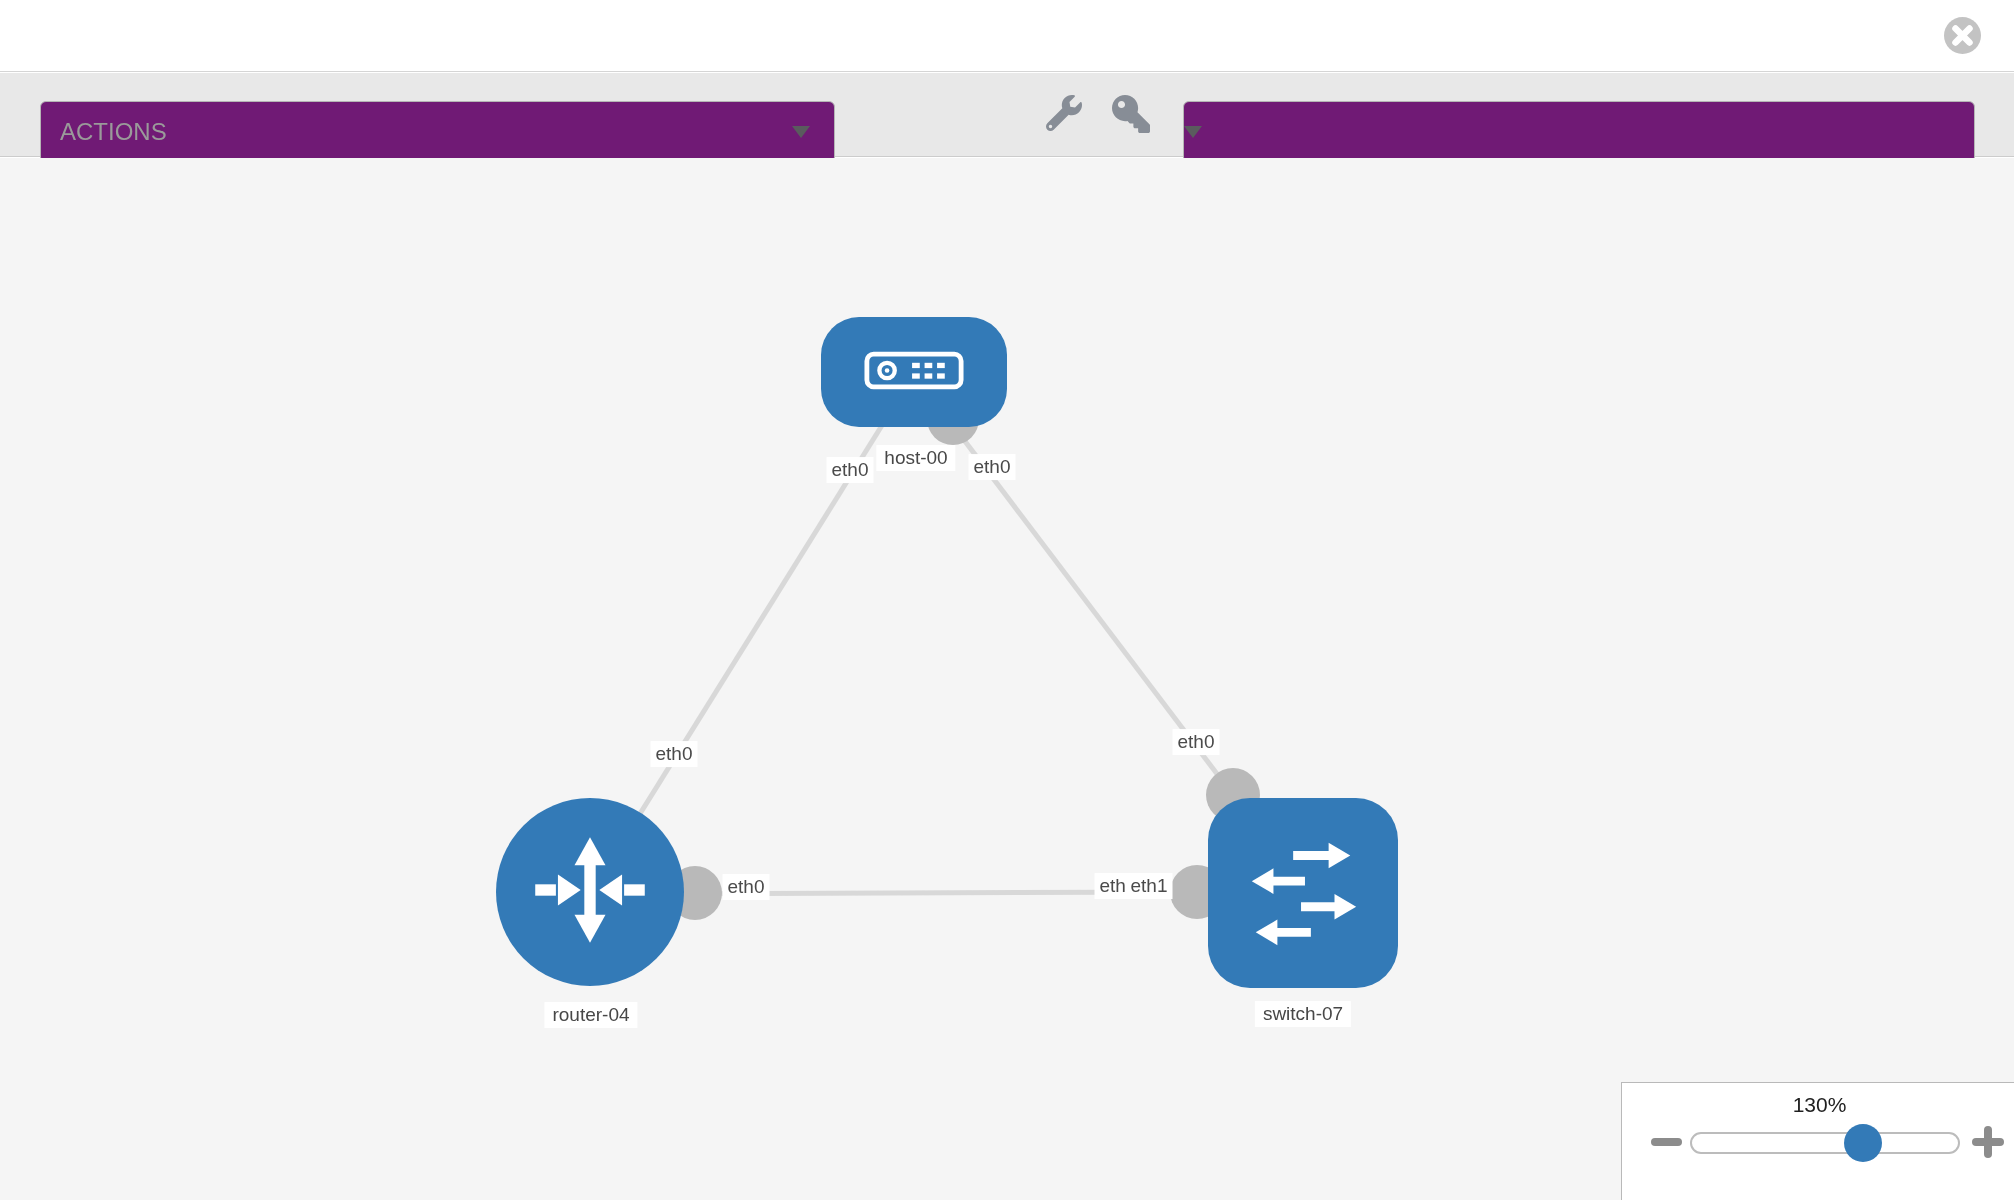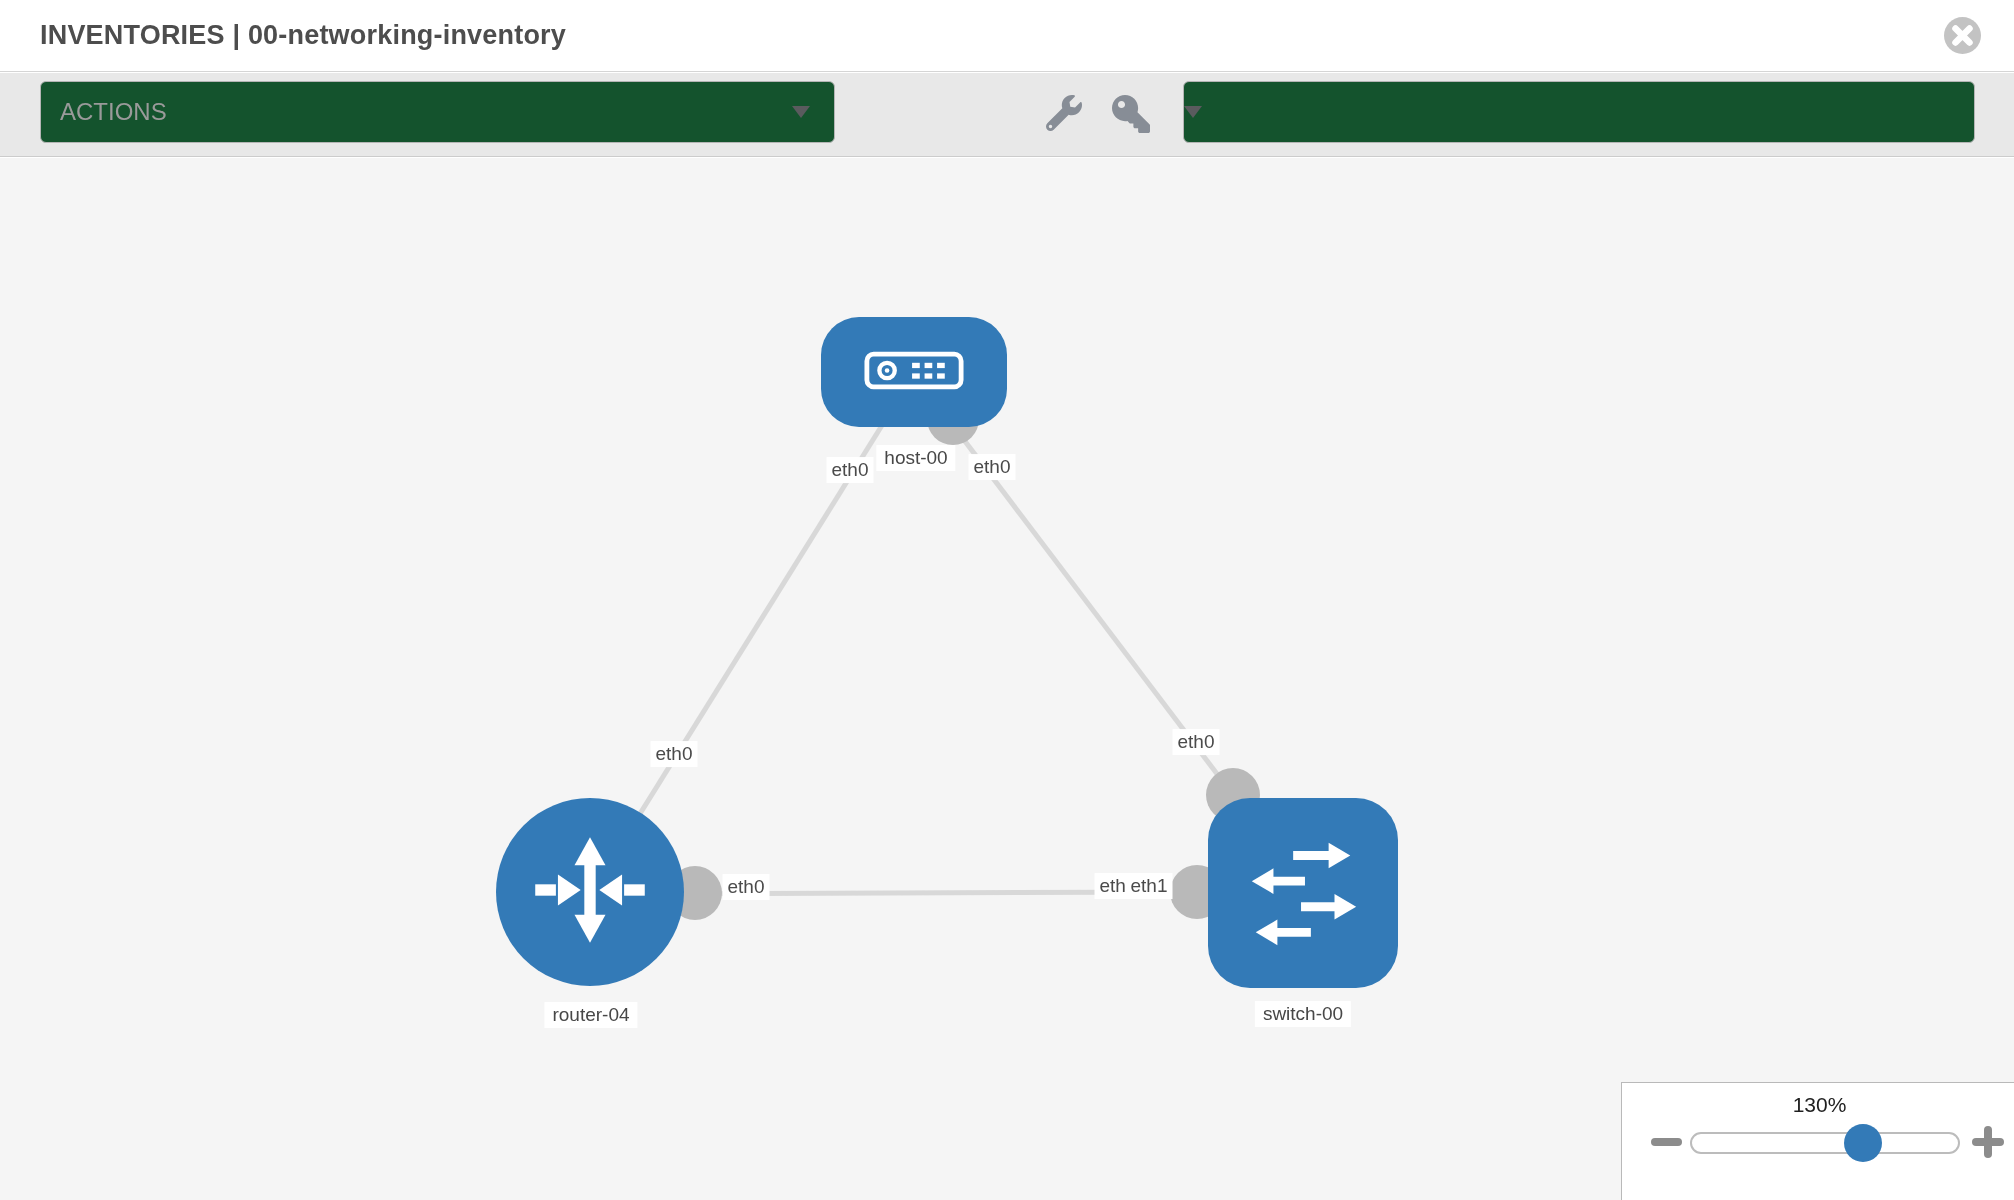--- a/index.html
+++ b/index.html
@@ -9,21 +9,21 @@
   
   .header { position:absolute; left:0; top:0; width:2014px; height:72px;
     background:#fff; border-bottom:1px solid #d5d5d5; }
   .page-title { position:absolute; left:40px; top:20px; font-size:27px;
     font-weight:bold; color:#4d4d4d; letter-spacing:0.2px; }
   .close-btn { position:absolute; left:1944px; top:17px; width:37px; height:37px; cursor:pointer; }
 
   
   .toolbar { position:absolute; left:0; top:73px; width:2014px; height:84px;
     background:#e8e8e8; border-bottom:1px solid #cccccc; }
-  .select-box { position:absolute; top:8px; height:62px; background:#14532d;
+  .select-box { position:absolute; top:28px; height:62px; background:#701a75;
     border:1px solid #b5b5b5; border-radius:6px; display:flex; align-items:center; }
   .select-box .select-label { font-size:24px; color:#9a9a9a; padding-left:19px; flex:1; }
   .caret { width:0; height:0; border-left:9px solid transparent;
     border-right:9px solid transparent; border-top:12px solid #5a5b5e; margin-right:24px; }
   .actions-box { left:40px; width:795px; }
   .search-box  { left:1183px; width:792px; }
   .tool-icon { position:absolute; top:22px; width:40px; height:40px; cursor:pointer; }
   .wrench { left:1046px; }
   .key    { left:1112px; }
 
@@ -51,21 +51,20 @@
   .zoom-plus .pbar-v { position:absolute; left:12px; top:0; width:8px; height:32px; background:#8c8c8c; border-radius:4px; }
   .zoom-track { position:absolute; left:68px; top:49px; width:270px; height:22px;
     background:#fff; border:2px solid #bcbcbc; border-radius:11px; cursor:pointer; }
   .zoom-thumb { position:absolute; left:222px; top:41px; width:38px; height:38px;
     border-radius:50%; background:#337ab7; cursor:grab; }
 </style>
 </head>
 <body>
 
 <div class="header">
-  <div class="page-title">INVENTORIES | 00-networking-inventory</div>
   <div class="close-btn">
     <svg width="37" height="37" viewBox="0 0 37 37">
       <circle cx="18.5" cy="18.5" r="18.5" fill="#c3c3c3"></circle>
       <path d="M11.5 11.5 L25.5 25.5 M25.5 11.5 L11.5 25.5" stroke="#fff" stroke-width="6.5" stroke-linecap="round"></path>
     </svg>
   </div>
 </div>
 
 <div class="toolbar">
   <div class="select-box actions-box">
@@ -158,21 +157,21 @@
   <div class="chip" style="left:850px; top:312px;">eth0</div>
   <div class="chip" style="left:992px; top:309px;">eth0</div>
   <div class="chip" style="left:674px; top:596px;">eth0</div>
   <div class="chip" style="left:1196px; top:584px;">eth0</div>
   <div class="chip" style="left:746px; top:729px;">eth0</div>
   <div class="chip" style="left:1118px; top:728px;">eth0</div>
   <div class="chip" style="left:1149px; top:728px;">eth1</div>
 
   <div class="chip node-label" style="left:916px; top:300px;">host-00</div>
   <div class="chip node-label" style="left:591px; top:857px;">router-04</div>
-  <div class="chip node-label" style="left:1303px; top:856px;">switch-00</div>
+  <div class="chip node-label" style="left:1303px; top:856px;">switch-07</div>
 
   <div class="zoom-panel">
     <div class="zoom-level">130%</div>
     <div class="zoom-minus"></div>
     <div class="zoom-track"></div>
     <div class="zoom-thumb"></div>
     <div class="zoom-plus">
       <span class="pbar-h"></span>
       <span class="pbar-v"></span>
     </div>

